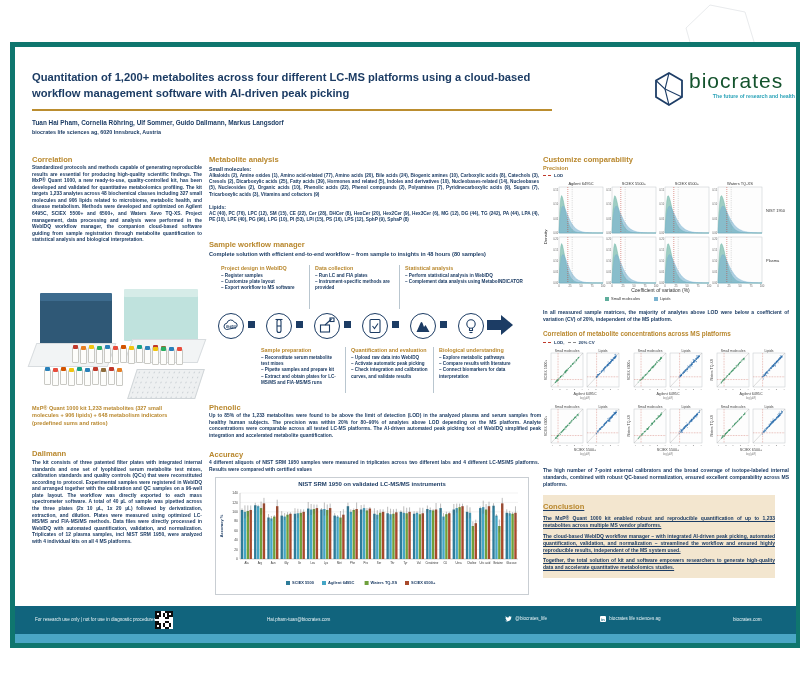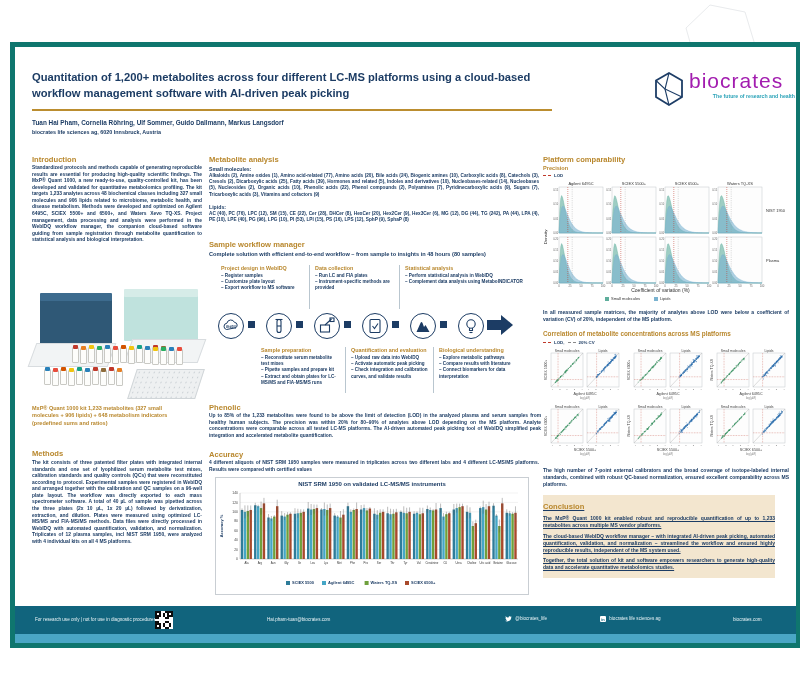--- a/index.html
+++ b/index.html
@@ -7,21 +7,21 @@
        font-family:"Liberation Sans",sans-serif;color:#1c3c64;}
   .abs{position:absolute;}
   #poster{position:absolute;left:10px;top:42px;width:781px;height:596px;border:5px solid #0f766e;background:#fff;}
   .mesh{position:absolute;z-index:0;}
   .z{z-index:2;}
   
   .title{font-size:11.2px;font-weight:bold;line-height:1.45;color:#1c3c64;}
   .rule{background:#bb8d2f;height:2px;}
   .authors{font-size:6.4px;font-weight:bold;}
   .affil{font-size:5.4px;font-weight:bold;}
-  .logo-text{font-size:21px;color:#a21caf;letter-spacing:1px;}
+  .logo-text{font-size:21px;color:#14532d;letter-spacing:1px;}
   .logo-tag{font-size:5.2px;font-weight:bold;color:#2ba3b8;text-align:right;}
   
   .sec-h{font-size:7.6px;font-weight:bold;color:#b9882e;}
   .sub-h{font-size:5.6px;font-weight:bold;color:#b9882e;}
   .body-txt{font-size:4.9px;line-height:1.34;font-weight:600;color:#1c3c64;text-align:justify;}
   .small-lbl{font-size:5.2px;font-weight:bold;color:#1c3c64;}
   .list-txt{font-size:4.7px;line-height:1.32;font-weight:600;color:#1c3c64;text-align:justify;}
   .cap{font-size:5.5px;line-height:1.35;font-weight:bold;color:#b9882e;}
   
   .wf-title{font-size:5.4px;font-weight:bold;color:#b9882e;margin-bottom:2px;}
@@ -102,21 +102,21 @@
       <g stroke="#1d3d66" stroke-width="1.8" fill="none">
         <path d="M16 2 L29 9.5 L29 26 L16 34 L3 26 L3 9.5 Z"></path>
         <path d="M16 2 L12 18 L29 26" stroke-width="1.1"></path>
         <path d="M3 9.5 L12 18 L16 34" stroke-width="1.1"></path>
       </g>
     </svg>
     <div class="abs logo-text" style="left:36px;top:2px;">biocrates</div>
     <div class="abs logo-tag" style="left:36px;top:26px;width:106px;">The future of research and health</div>
   </div>
 
-  <div class="abs z sec-h" style="left:17px;top:108px;">Introduction</div>
+  <div class="abs z sec-h" style="left:17px;top:108px;">Correlation</div>
   <div class="abs z body-txt" style="left:17px;top:118px;width:170px;">Standardized protocols and methods capable of generating reproducible results are essential for producing high-quality scientific findings. The MxP® Quant 1000, a new ready-to-use, quality-controlled kit, has been developed and validated for quantitative metabolomics profiling. The kit targets 1,233 analytes across 48 biochemical classes including 327 small molecules and 906 lipids related to microbiome, metabolic health, and disease metabolism. Methods were developed and optimized on Agilent 6495C, SCIEX 5500+ and 6500+, and Waters Xevo TQ-XS. Project management, data processing and analysis were performed in the WebIDQ workflow manager, the companion cloud-based software guiding from sample registration through metabolite quantification to statistical analysis and biological interpretation.</div>
 
   <div class="abs z" id="kit-image" style="left:17px;top:236px;width:172px;height:118px;">
     <div class="kbox" style="left:8px;top:16px;width:72px;height:46px;background:#2f5876;"></div>
     <div class="kbox" style="left:8px;top:10px;width:72px;height:8px;background:#3d6b8e;"></div>
     <div class="kbox" style="left:92px;top:12px;width:74px;height:46px;background:#bfe2dd;"></div>
     <div class="kbox" style="left:92px;top:6px;width:74px;height:8px;background:#d6ece8;"></div>
     <div class="plate" style="left:0px;top:60px;width:78px;height:22px;transform:skewX(-20deg);"></div>
     <div class="plate" style="left:96px;top:56px;width:72px;height:22px;transform:skewX(-20deg);"></div>
     <div id="kit-vials">
@@ -197,21 +197,21 @@
         </div>
         <div class="vial" style="left: 144px; top: 66px;">
           <i style="background: rgb(231, 76, 60);"></i>
         </div>
       </div>
     <div class="wellplate" style="left:100px;top:86px;width:66px;height:28px;"></div>
   </div>
 
   <div class="abs z cap" style="left:17px;top:358px;width:152px;">MxP® Quant 1000 kit 1,233 metabolites (327 small molecules + 906 lipids) + 648 metabolism indicators (predefined sums and ratios)</div>
 
-  <div class="abs z sec-h" style="left:17px;top:402px;">Methods</div>
+  <div class="abs z sec-h" style="left:17px;top:402px;">Dallmann</div>
   <div class="abs z body-txt" style="left:17px;top:413px;width:170px;">The kit consists of three patented filter plates with integrated internal standards and one set of lyophilized serum metabolite test mixes, calibration standards and quality controls (QCs) that were reconstituted according to protocol. Experimental samples were registered in WebIDQ and arranged together with the calibration and QC samples on a 96-well plate layout. The workflow was directly exported to each mass spectrometer software. A total of 40 µL of sample was pipetted across the three plates (2x 10 µL, 1x 20 µL) followed by derivatization, extraction, and dilution. Plates were measured using optimized LC-MS/MS and FIA-MS/MS methods. Data files were directly processed in WebIDQ with automated quantification, validation, and normalization. Triplicates of 12 plasma samples, incl NIST SRM 1950, were analyzed with 4 individual kits on all 4 MS platforms.</div>
 
   <div class="abs z sec-h" style="left:194px;top:108px;">Metabolite analysis</div>
   <div class="abs z small-lbl" style="left:194px;top:119px;">Small molecules:</div>
   <div class="abs z list-txt" style="left:194px;top:126px;width:330px;">Alkaloids (2), Amine oxides (1), Amino acid-related (77), Amino acids (20), Bile acids (24), Biogenic amines (10), Carboxylic acids (8), Catechols (3), Cresols (2), Dicarboxylic acids (25), Fatty acids (39), Hormones and related (5), Indoles and derivatives (10), Nucleobases-related (14), Nucleobases (5), Nucleosides (2), Organic acids (10), Phenolic acids (22), Phenol compounds (2), Polyamines (7), Pyridinecarboxylic acids (9), Sugars (7), Tricarboxylic acids (3), Vitamins and cofactors (9)</div>
   <div class="abs z small-lbl" style="left:194px;top:157px;">Lipids:</div>
   <div class="abs z list-txt" style="left:194px;top:164px;width:330px;">AC (40), PC (76), LPC (12), SM (15), CE (22), Cer (28), DHCer (8), HexCer (20), Hex2Cer (9), Hex3Cer (6), MG (12), DG (44), TG (242), PA (44), LPA (4), PE (10), LPE (40), PG (96), LPG (10), PI (53), LPI (15), PS (16), LPS (12), SphP (9), SphaP (8)</div>
 
   <div class="abs z sec-h" style="left:194px;top:193px;">Sample workflow manager</div>
   <div class="abs z small-lbl" style="left:194px;top:204px;width:335px;font-size:5.6px;">Complete solution with efficient end-to-end workflow – from sample to insights in 48 hours (80 samples)</div>
@@ -530,21 +530,21 @@
           <text x="76" y="97.4" font-size="4" fill="#1c3c64" font-weight="bold">SCIEX 5500</text>
           <rect x="106" y="94" width="4" height="4" fill="#45a6c6"></rect>
           <text x="112" y="97.4" font-size="4" fill="#1c3c64" font-weight="bold">Agilent 6495C</text>
           <rect x="148.6" y="94" width="4" height="4" fill="#6fa03c"></rect>
           <text x="154.6" y="97.4" font-size="4" fill="#1c3c64" font-weight="bold">Waters TQ-XS</text>
           <rect x="189" y="94" width="4" height="4" fill="#a8492b"></rect>
           <text x="195" y="97.4" font-size="4" fill="#1c3c64" font-weight="bold">SCIEX 6500+</text>
         </svg></div>
   </div>
 
-  <div class="abs z sec-h" style="left:528px;top:108px;">Platform comparability</div>
+  <div class="abs z sec-h" style="left:528px;top:108px;">Customize comparability</div>
   <div class="abs z sub-h" style="left:528px;top:118px;">Precision</div>
   <div class="abs z leg-row" style="left:528px;top:126px;">
     <span class="dashmark"></span>
     <span>LOD</span>
   </div>
   <div class="abs z" id="density-grid" style="left:528px;top:132px;"><svg width="250" height="130" viewBox="0 0 250 130">
         <text x="38" y="5.5" text-anchor="middle" font-size="4" fill="#333">Agilent 6495C</text>
         <text x="91" y="5.5" text-anchor="middle" font-size="4" fill="#333">SCIEX 5500+</text>
         <text x="144" y="5.5" text-anchor="middle" font-size="4" fill="#333">SCIEX 6500+</text>
         <text x="197" y="5.5" text-anchor="middle" font-size="4" fill="#333">Waters TQ-XS</text>

